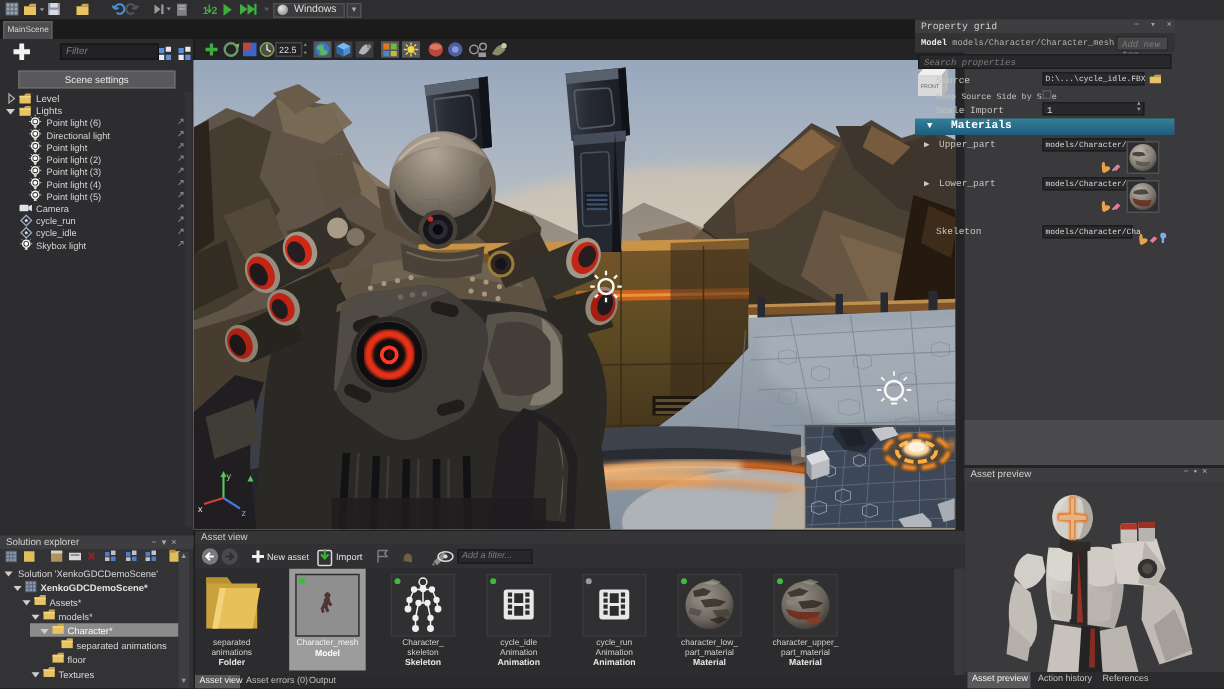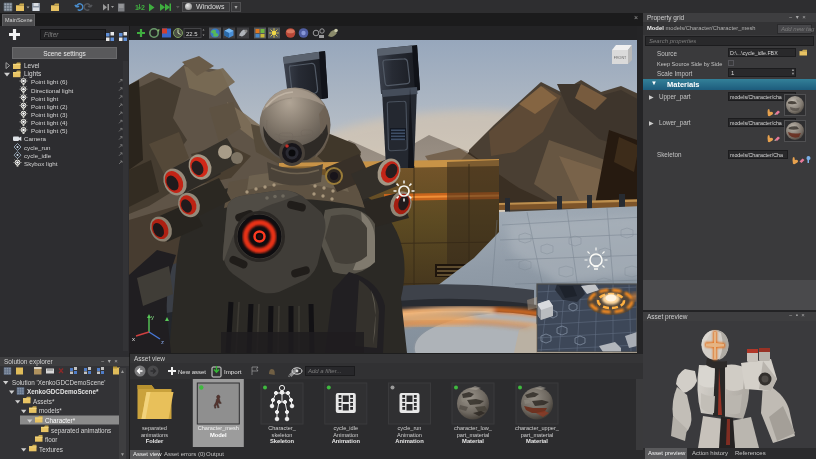--- a/index.html
+++ b/index.html
@@ -558,21 +558,21 @@
 <path d="M408 312 L508 312 L508 313 L408 313 Z" fill="#c9b89e" opacity="0.6"></path>
 <path d="M398 260 L408 257 L408 268 L399 270 Z" fill="#c9b195" opacity="0.4"></path>
 <path d="M36 281 l4 0 l-2 -4 Z" fill="#58c858"></path>
 </svg>
 </div>
 
 <div class="abs" style="left:637px;top:26px;width:6px;height:433px;background:#242426;"></div>
 
 <div class="abs" style="left:643px;top:13px;width:173px;height:267px;background:#3a3a3c;"></div>
 <div class="abs" style="left:643px;top:280px;width:173px;height:30px;background:#4a4a4c;"></div>
-<div id="propgrid" class="abs" style="left:643px;top:13px;width:173px;height:248px;">
+<div id="propgrid" class="abs" style="left:610px;top:13px;width:173px;height:248px;font-family:Liberation Mono, monospace;">
 
 <div class="abs" style="left:0;top:0;width:173px;height:9px;background:#3e3e40;"></div>
 <div class="abs" style="left:4px;top:0.5px;font-size:6.5px;color:#d0d0d0;">Property grid</div>
 <div class="abs" style="left:146px;top:0;font-size:6px;color:#aaa;">−&nbsp;&nbsp;▾&nbsp;&nbsp;×</div>
 
 <div class="abs" style="left:0;top:9px;width:173px;height:13px;background:#333335;"></div>
 <div class="abs" style="left:4px;top:12px;font-size:5.8px;color:#eee;white-space:nowrap;"><b>Model</b> <span style="color:#b0b0b0;">models/Character/Character_mesh</span></div>
 <div class="abs" style="left:134px;top:10.5px;width:35px;height:10px;background:#47474a;border:1px solid #2a2a2c;"></div>
 <div class="abs ital" style="left:138px;top:12.5px;font-size:6px;">Add new tag</div>
 

